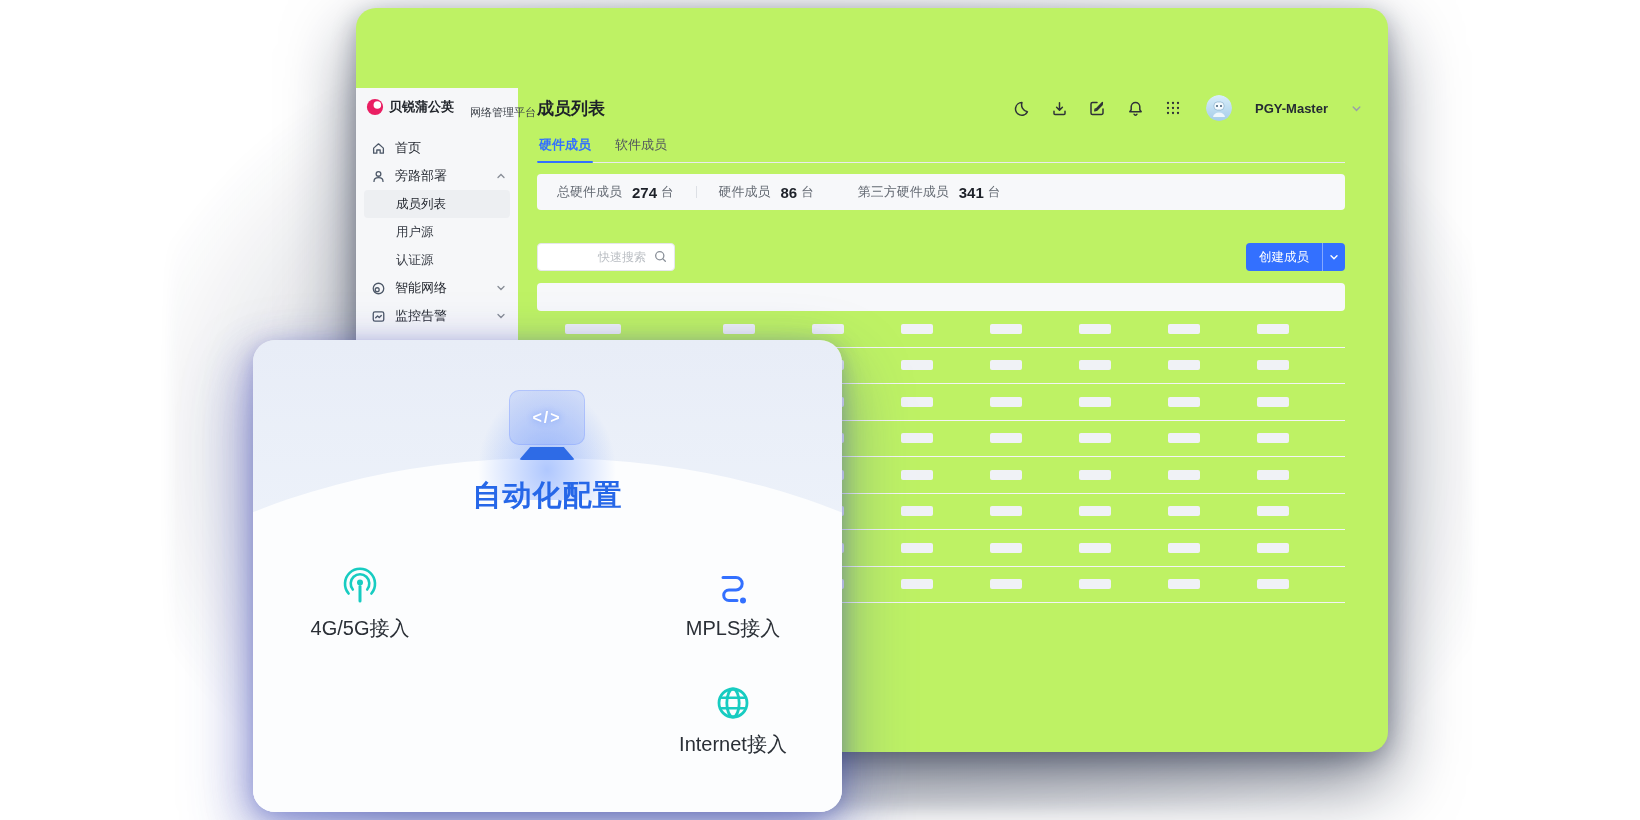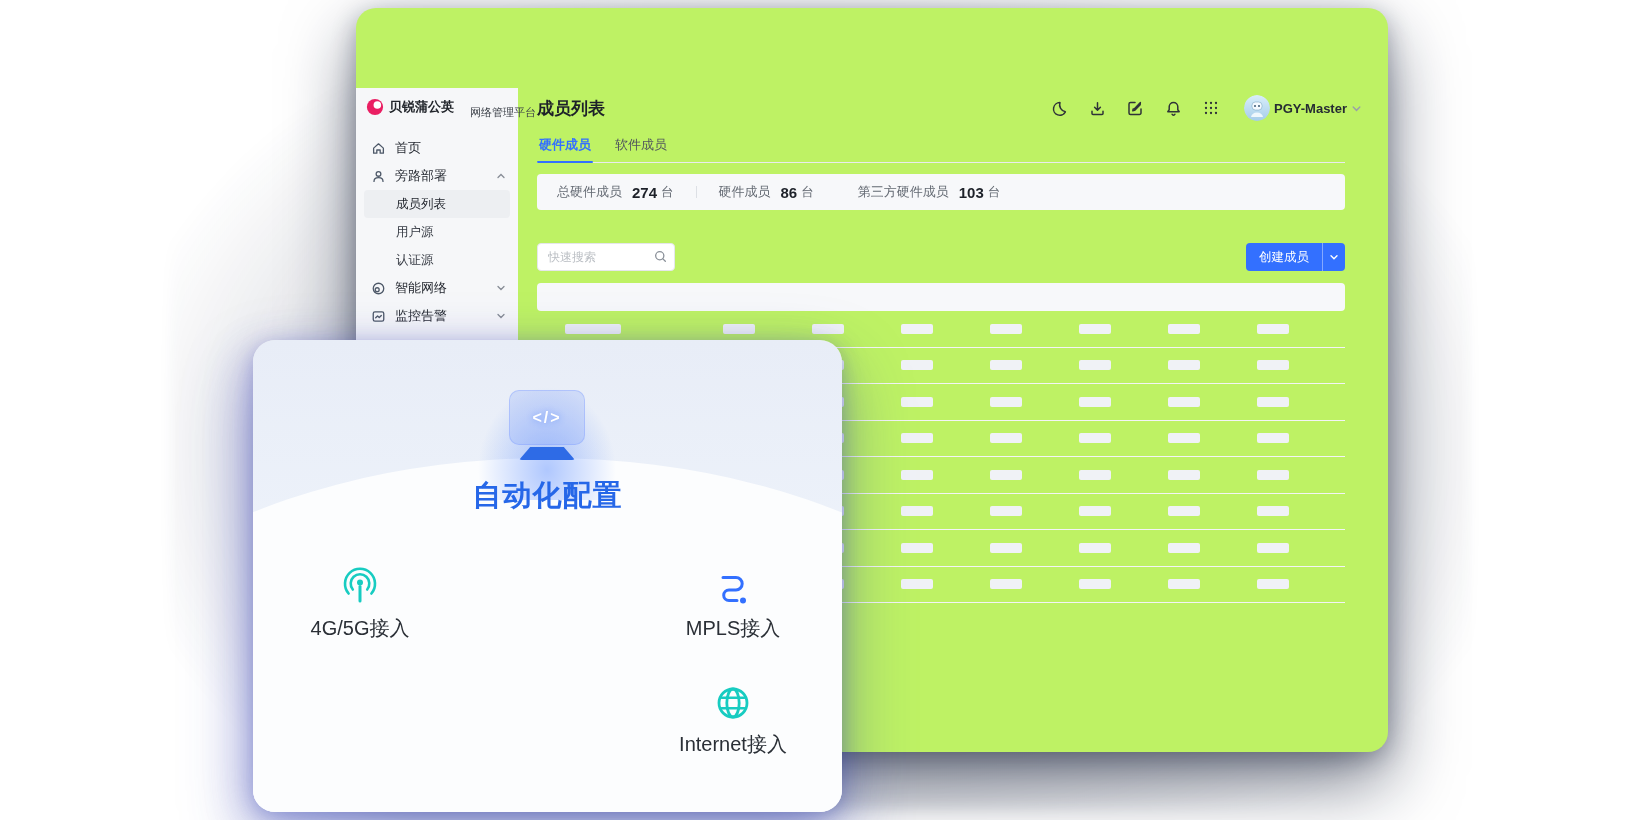--- a/index.html
+++ b/index.html
@@ -35,21 +35,21 @@
   .menu-item.selected { background:#edeff2; color:#1d2129; }
   .micon { width:16px; height:16px; display:flex; align-items:center; justify-content:center; color:#4e5969; }
 
   
   .content { flex:1; padding:0 43px 0 19px; display:flex; flex-direction:column; min-width:0; }
   .header-row { height:40px; display:flex; align-items:center; margin-right:-17px; }
   .page-title { font-size:17px; font-weight:bold; color:#1d2129; }
   .header-actions { margin-left:auto; display:flex; align-items:center; gap:20px; }
   .hicon { width:18px; height:18px; display:flex; align-items:center; justify-content:center;
            color:#2f3338; cursor:pointer; }
-  .user-chip { display:flex; align-items:center; gap:4px; margin-left:4px; cursor:pointer; }
+  .user-chip { display:flex; align-items:center; gap:23px; margin-left:4px; cursor:pointer; }
   .avatar { width:26px; height:26px; border-radius:50%; overflow:hidden; flex:0 0 auto; }
   .user-name { font-size:13px; font-weight:bold; color:#252b33; }
   .user-chev { color:#9aa0a8; display:flex; }
 
   .tabs-row { display:flex; gap:20px; border-bottom:1px solid #e9ebef; margin-top:2px; }
   .tab { font-size:13px; color:#51565d; padding:6px 2px 8px; cursor:pointer; position:relative; }
   .tab.active { color:#3370ff; font-weight:bold; }
   .tab.active::after { content:""; position:absolute; left:0; right:0; bottom:-1px; height:2px;
                        background:#3370ff; border-radius:1px; }
 
@@ -59,21 +59,21 @@
   .stat-label { font-size:13px; color:#646a73; }
   .stat-value { font-size:15px; font-weight:bold; color:#1d2129; margin:0 4px 0 10px; }
   .stat-unit { font-size:12.5px; color:#646a73; }
   .stat-div { width:1px; height:12px; background:#dde0e5; margin:0 22px; }
   .stat-gap { width:44px; }
 
   .toolbar-row { margin-top:33px; height:28px; display:flex; align-items:center; flex:0 0 auto; }
   .search-box { position:relative; width:138px; height:28px; }
   .search-box input { width:100%; height:100%; border:1px solid #e5e6eb; border-radius:4px;
                       font-size:12px; color:#1d2129; padding:0 28px 0 10px; outline:none;
-                      font-family:inherit; background:#fff; }
+                      font-family:inherit; background:#fff;text-align:right; }
   .search-box input::placeholder { color:#bbbfc4; }
   .search-icon { position:absolute; right:8px; top:7px; color:#8a9099; display:flex; }
   .create-btn { margin-left:auto; height:28px; display:flex; align-items:stretch; border-radius:4px;
                 overflow:hidden; background:#3370ff; cursor:pointer; }
   .create-main { display:flex; align-items:center; padding:0 13px; color:#fff; font-size:12.5px; }
   .create-split { width:23px; display:flex; align-items:center; justify-content:center;
                   border-left:1px solid rgba(255,255,255,.40); color:#fff; }
 
   .table-header { margin-top:12px; height:28px; background:#f7f8fa; border-radius:4px; flex:0 0 auto; }
   .table-rows { flex:0 0 auto; }
@@ -273,21 +273,21 @@
         </div>
         <span class="stat-div"></span>
         <div class="stat">
           <span class="stat-label">硬件成员</span>
           <span class="stat-value">86</span>
           <span class="stat-unit">台</span>
         </div>
         <span class="stat-gap"></span>
         <div class="stat">
           <span class="stat-label">第三方硬件成员</span>
-          <span class="stat-value">103</span>
+          <span class="stat-value">341</span>
           <span class="stat-unit">台</span>
         </div>
       </div>
 
       <div class="toolbar-row">
         <div class="search-box">
           <input type="text" placeholder="快速搜索" style="">
           <span class="search-icon">
             <svg width="13" height="13" viewBox="0 0 14 14" fill="none" stroke="currentColor" stroke-width="1.4" stroke-linecap="round">
                 <circle cx="6.2" cy="6.2" r="4.4"></circle>

